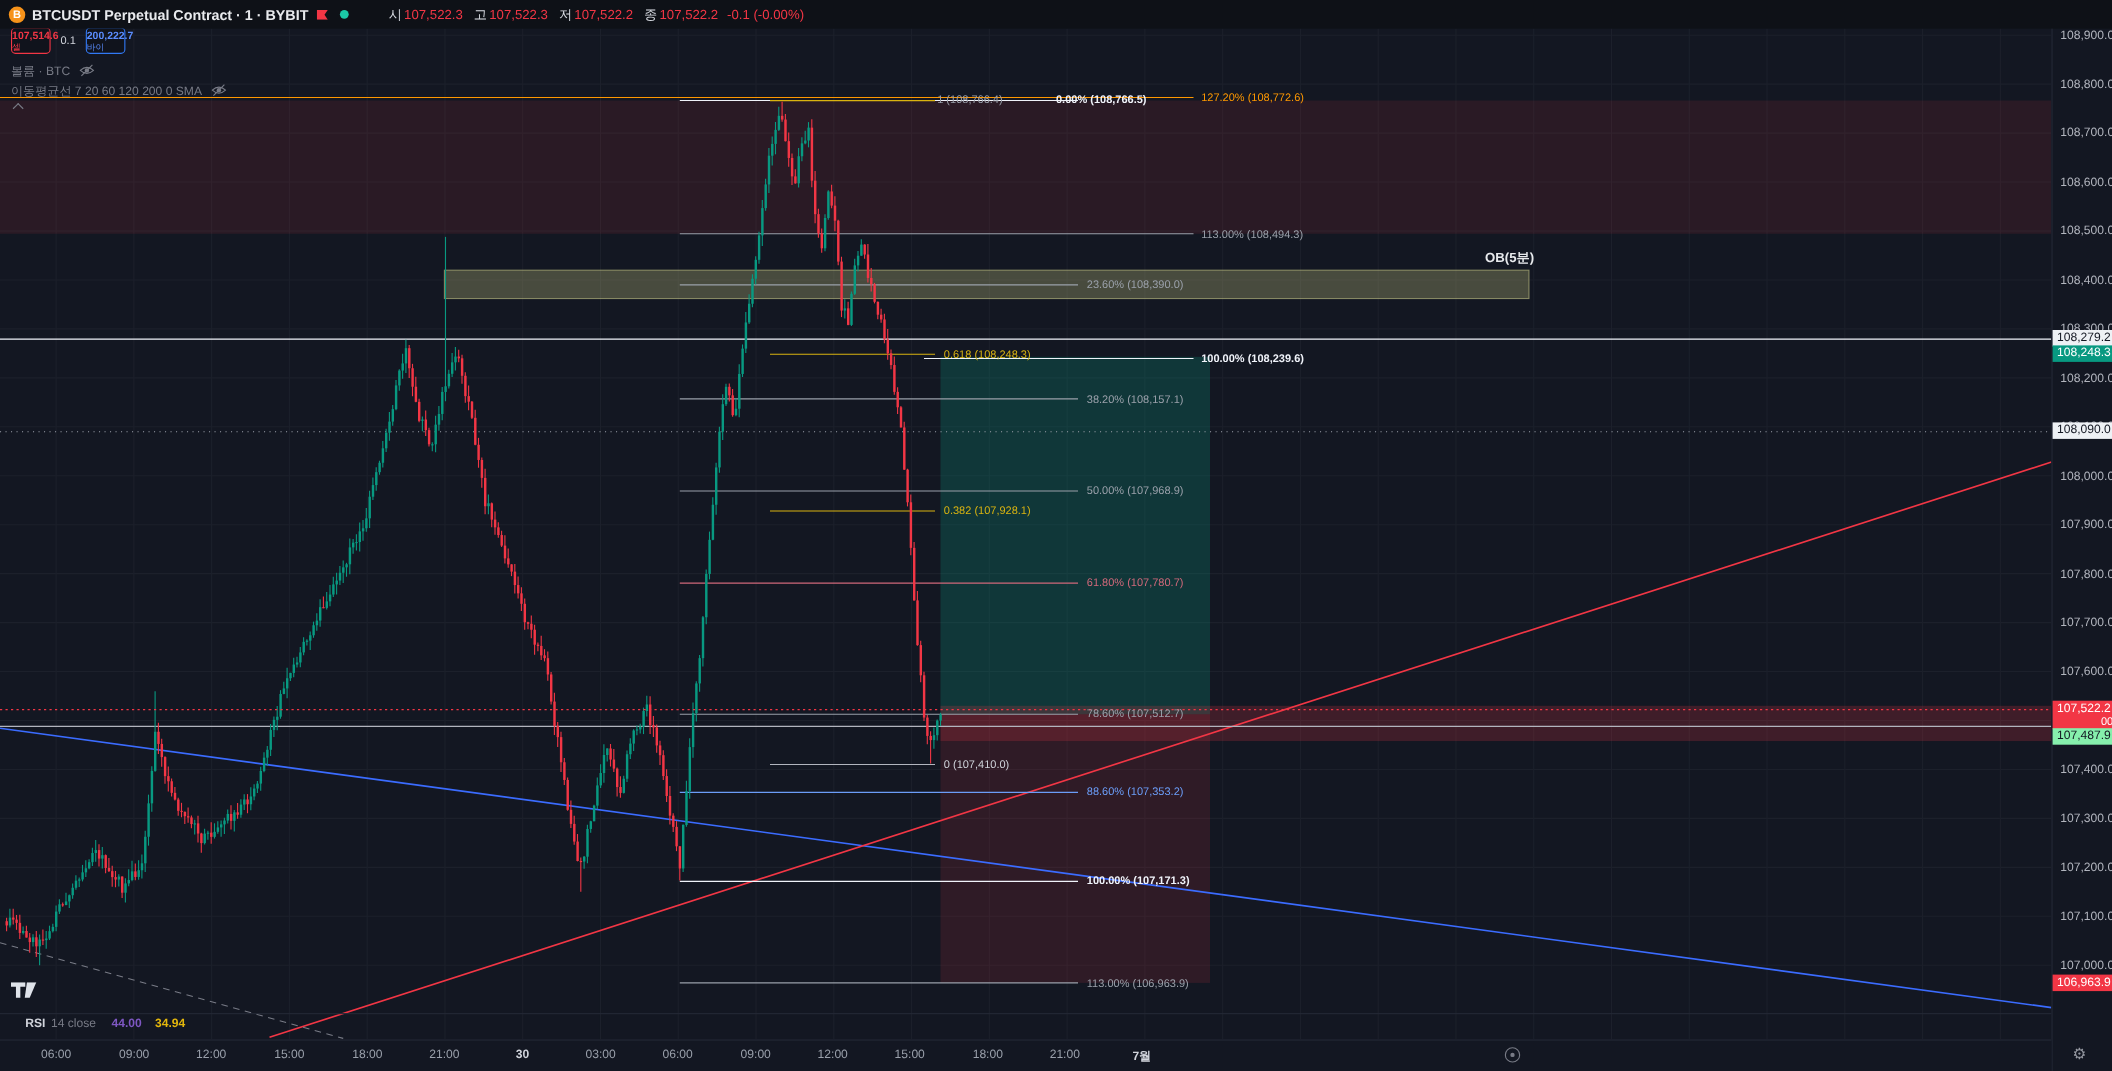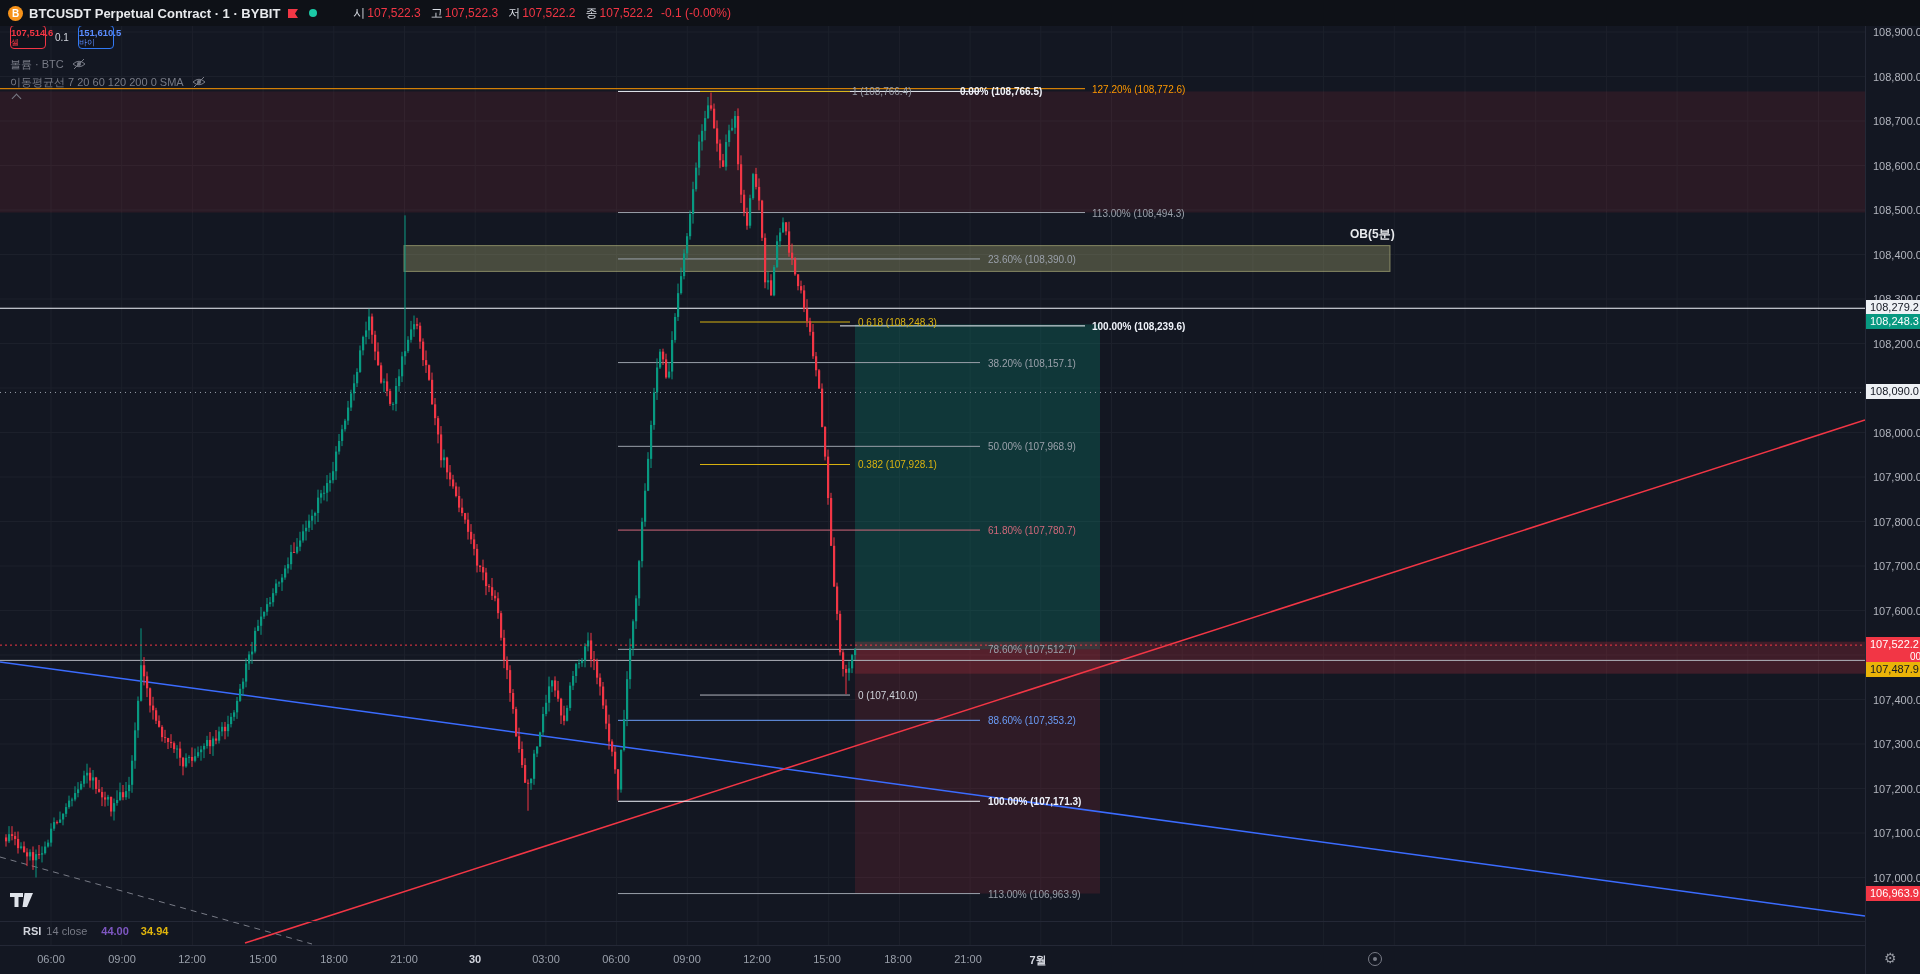--- a/index.html
+++ b/index.html
@@ -772,21 +772,21 @@
     </span>
   </div>
 
   <div id="order-panel">
     <div class="ord-btn" id="sell-btn">
       <span class="p">107,514.6</span>
       <span class="t">셀</span>
     </div>
     <span class="qty">0.1</span>
     <div class="ord-btn" id="buy-btn">
-      <span class="p">151,610.5</span>
+      <span class="p">200,222.7</span>
       <span class="t">바이</span>
     </div>
   </div>
 
   <div id="legend">
     <div class="leg-row">
       <span class="txt">볼륨 · BTC</span>
       <span class="eye">
         <svg width="14" height="12">
             <path d="M1 6 Q7 0.5 13 6 Q7 11.5 1 6 Z" fill="none" stroke="#787b86"></path>
@@ -846,21 +846,21 @@
         <div class="ptick" style="top: 604.5px;">107,600.0</div>
         <div class="ptick" style="top: 693.5px;">107,400.0</div>
         <div class="ptick" style="top: 738px;">107,300.0</div>
         <div class="ptick" style="top: 782.5px;">107,200.0</div>
         <div class="ptick" style="top: 827px;">107,100.0</div>
         <div class="ptick" style="top: 871.5px;">107,000.0</div>
         <div class="pbadge" style="top: 300.256px; background: rgb(238, 241, 245); color: rgb(19, 23, 34);">108,279.2</div>
         <div class="pbadge" style="top: 314.006px; background: rgb(8, 153, 129); color: rgb(255, 255, 255);">108,248.3</div>
         <div class="pbadge" style="top: 384.45px; background: rgb(238, 241, 245); color: rgb(19, 23, 34);">108,090.0</div>
         <div class="pbadge" style="top: 637.121px; background: rgb(242, 54, 69); color: rgb(255, 255, 255);">107,522.2<span class="sub">00:54</span></div>
-        <div class="pbadge" style="top: 662.385px; background: #eab308; color: rgb(19, 23, 34);">107,487.9</div>
+        <div class="pbadge" style="top: 662.385px; background: #86efac; color: rgb(19, 23, 34);">107,487.9</div>
         <div class="pbadge" style="top: 885.564px; background: rgb(242, 54, 69); color: rgb(255, 255, 255);">106,963.9</div>
       </div>
     <div id="gear">⚙</div>
   </div>
 
   <div id="time-axis">
     <div id="ttick-holder">
         <div class="ttick" style="left: 51px;">06:00</div>
         <div class="ttick" style="left: 122px;">09:00</div>
         <div class="ttick" style="left: 192px;">12:00</div>

